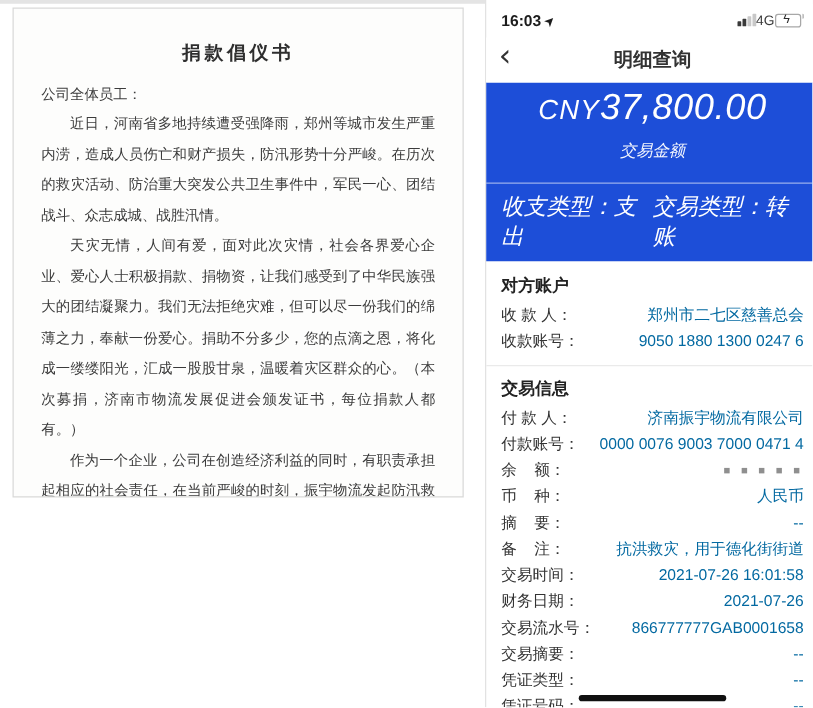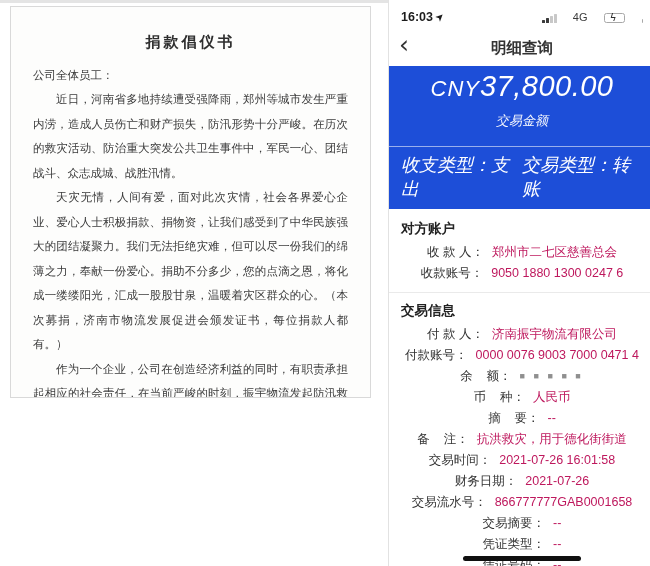--- a/index.html
+++ b/index.html
@@ -13,21 +13,21 @@
   .doc-title{text-align:center;font-weight:bold;font-size:15px;letter-spacing:3px;margin:16px 0 16px;color:#2e2e2e;}
   .doc-greeting{font-size:11.5px;margin:0 0 4px;}
   .doc-paragraphs p{font-size:11.5px;line-height:24.5px;text-indent:2em;text-align:justify;margin:0;}
   .seal{position:absolute;left:226px;top:402px;width:130px;height:130px;opacity:.82;filter:blur(.4px);z-index:2;pointer-events:none;}
 
   
   .phone{position:absolute;left:388px;top:0;width:267px;height:566px;background:#fff;border-left:1px solid #e2e2e2;box-sizing:border-box;}
   .status-bar{height:26px;display:flex;justify-content:space-between;align-items:center;padding:4px 12px 0;color:#1c1c1c;}
   .sb-left{display:flex;align-items:center;gap:3px;font-size:12.5px;font-weight:bold;}
   .loc-arrow{display:inline-block;transform:rotate(-45deg);font-size:9px;color:#1c1c1c;}
-  .sb-right{display:flex;align-items:flex-end;gap:16px;}
+  .sb-right{display:flex;align-items:flex-start;gap:0;}
   .sig{display:flex;align-items:flex-end;gap:1.5px;}
   .sig span{width:2.5px;background:#3a3a3a;border-radius:.5px;display:block;}
   .sig .s1{height:3.5px}.sig .s2{height:5.5px}
   .sig .s3{height:7.5px;background:#c8c8c8}.sig .s4{height:9.5px;background:#c8c8c8}
   .net{font-size:11px;color:#3a3a3a;}
   .batt{width:21px;height:10.5px;border:1px solid #a8a8a8;border-radius:2.5px;position:relative;padding:1px;box-sizing:border-box;}
   .batt-fill{height:100%;width:72%;background:#53d769;border-radius:1px;}
   .batt-bolt{position:absolute;top:-2px;left:6px;font-size:10px;color:#2c2c2c;}
   .batt-nub{width:1.5px;height:4px;background:#a8a8a8;border-radius:0 1px 1px 0;margin-left:1px;}
 
@@ -38,23 +38,23 @@
   .amount-card{background:#1d4ed8;color:#fff;padding-top:4px;font-style:italic;}
   .amount-line{text-align:center;white-space:nowrap;}
   .currency{font-size:22px;letter-spacing:1px;vertical-align:baseline;}
   .amount{font-size:29px;letter-spacing:.5px;}
   .amount-caption{text-align:center;font-size:13px;margin-top:9px;padding-bottom:16px;color:rgba(255,255,255,.96);}
   .type-strip{display:flex;justify-content:flex-end;padding:6px 12px 8px;border-top:1px solid rgba(255,255,255,.55);font-size:18px;}
 
   .details{padding:2px 12px 0;font-size:12.5px;color:#333;}
   .sec-header{font-weight:bold;font-size:13.5px;color:#222;padding:9px 0 4px;}
   .sec-divider{border-top:1px solid #eaeaea;margin:8px -12px 0;}
-  .row{display:flex;justify-content:center;line-height:21px;}
+  .row{display:flex;justify-content:space-between;line-height:21px;}
   .row .lbl{color:#333;white-space:pre;flex:none;}
-  .row .val{color:#be185d;text-align:right;margin-left:8px;white-space:nowrap;}
+  .row .val{color:#0369a1;text-align:right;margin-left:8px;white-space:nowrap;}
   .row.masked .val{color:#8f8f8f;font-size:9px;letter-spacing:3px;line-height:21px;}
   .home-indicator{position:absolute;bottom:5px;left:50%;transform:translateX(-50%);width:118px;height:5px;background:#101010;border-radius:3px;}
 </style>
 </head>
 <body>
 
 <div class="stage">
   <div class="top-line"></div>
 
   <div class="document">

